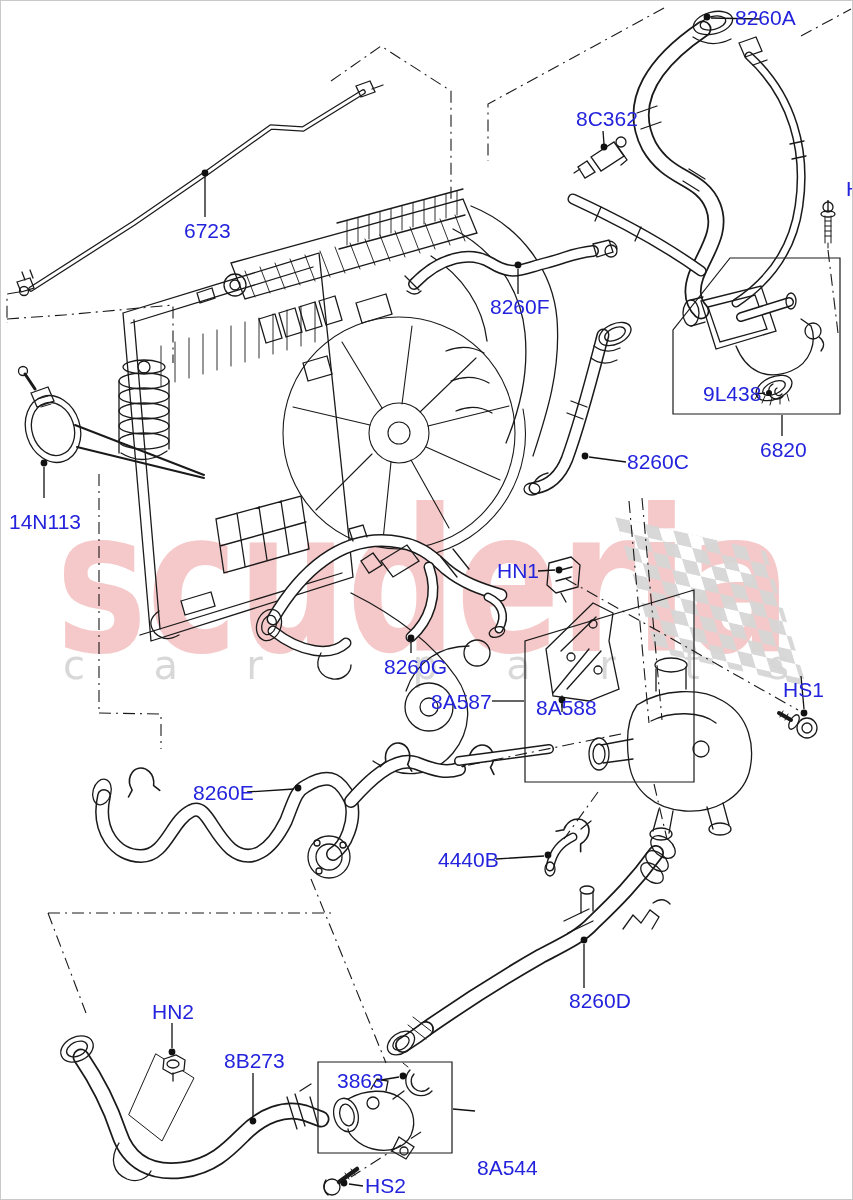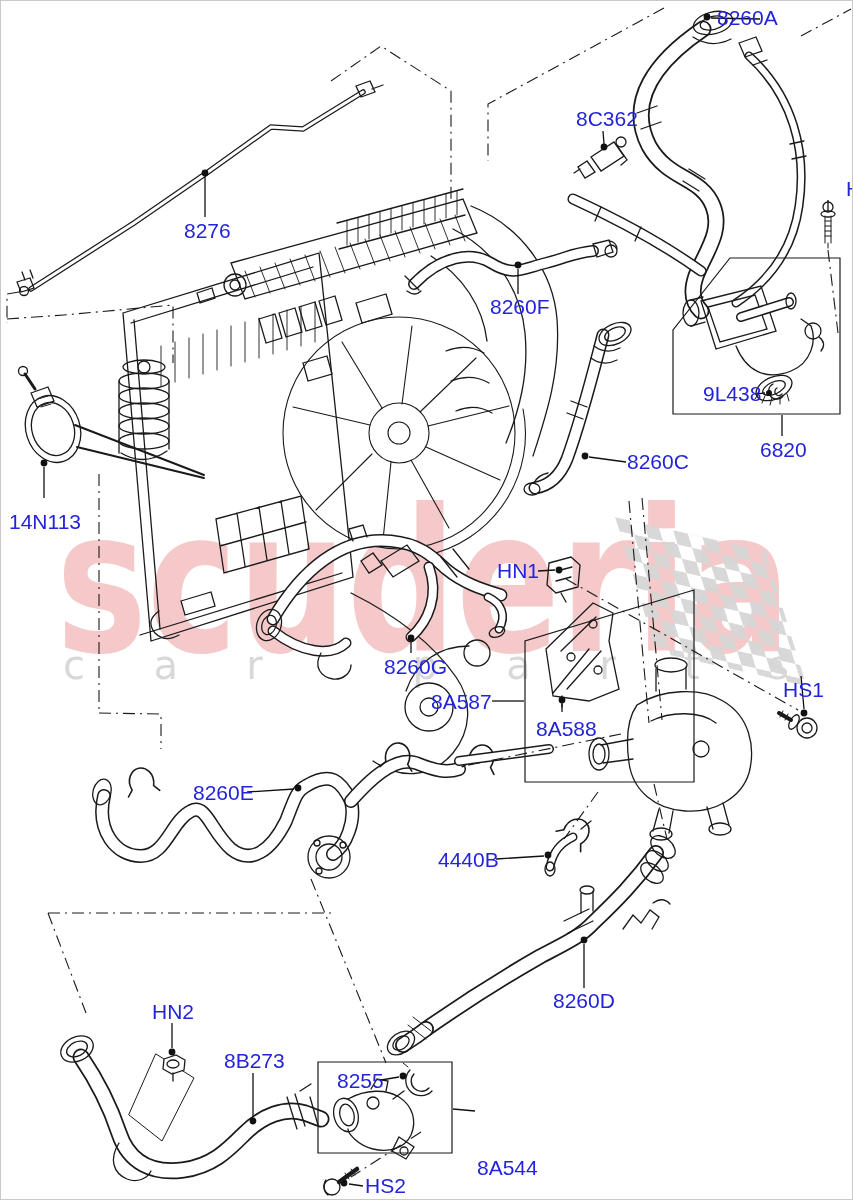--- a/index.html
+++ b/index.html
@@ -386,37 +386,37 @@
     <circle cx="547" cy="854" r="3.4"></circle>
         <circle cx="583" cy="939" r="3.4"></circle>
     <circle cx="171" cy="1051" r="3.4"></circle>
         <circle cx="252" cy="1120" r="3.4"></circle>
     <circle cx="402" cy="1075" r="3.4"></circle>
         <circle cx="343" cy="1182" r="3.4"></circle>
   </g>
 </svg>
 
 <div>
-  <div class="part-label" style="left:716px;top:6px">8260A</div>
+  <div class="part-label" style="left:734px;top:6px">8260A</div>
   <div class="part-label" style="left:575px;top:107px">8C362</div>
   <div class="part-label" style="left:845px;top:177px">HB1</div>
-  <div class="part-label" style="left:183px;top:219px">8276</div>
+  <div class="part-label" style="left:183px;top:219px">6723</div>
   <div class="part-label" style="left:489px;top:295px">8260F</div>
   <div class="part-label" style="left:702px;top:382px">9L438</div>
   <div class="part-label" style="left:759px;top:438px">6820</div>
   <div class="part-label" style="left:626px;top:450px">8260C</div>
   <div class="part-label" style="left:8px;top:510px">14N113</div>
   <div class="part-label" style="left:496px;top:559px">HN1</div>
   <div class="part-label" style="left:383px;top:655px">8260G</div>
   <div class="part-label" style="left:430px;top:690px">8A587</div>
-  <div class="part-label" style="left:535px;top:717px">8A588</div>
+  <div class="part-label" style="left:535px;top:696px">8A588</div>
   <div class="part-label" style="left:782px;top:678px">HS1</div>
   <div class="part-label" style="left:192px;top:781px">8260E</div>
   <div class="part-label" style="left:437px;top:848px">4440B</div>
-  <div class="part-label" style="left:552px;top:989px">8260D</div>
+  <div class="part-label" style="left:568px;top:989px">8260D</div>
   <div class="part-label" style="left:151px;top:1000px">HN2</div>
   <div class="part-label" style="left:223px;top:1049px">8B273</div>
-  <div class="part-label" style="left:336px;top:1069px">8255</div>
+  <div class="part-label" style="left:336px;top:1069px">3863</div>
   <div class="part-label" style="left:476px;top:1156px">8A544</div>
   <div class="part-label" style="left:364px;top:1174px">HS2</div>
 </div>
 
 </div>
 
 </body></html>

